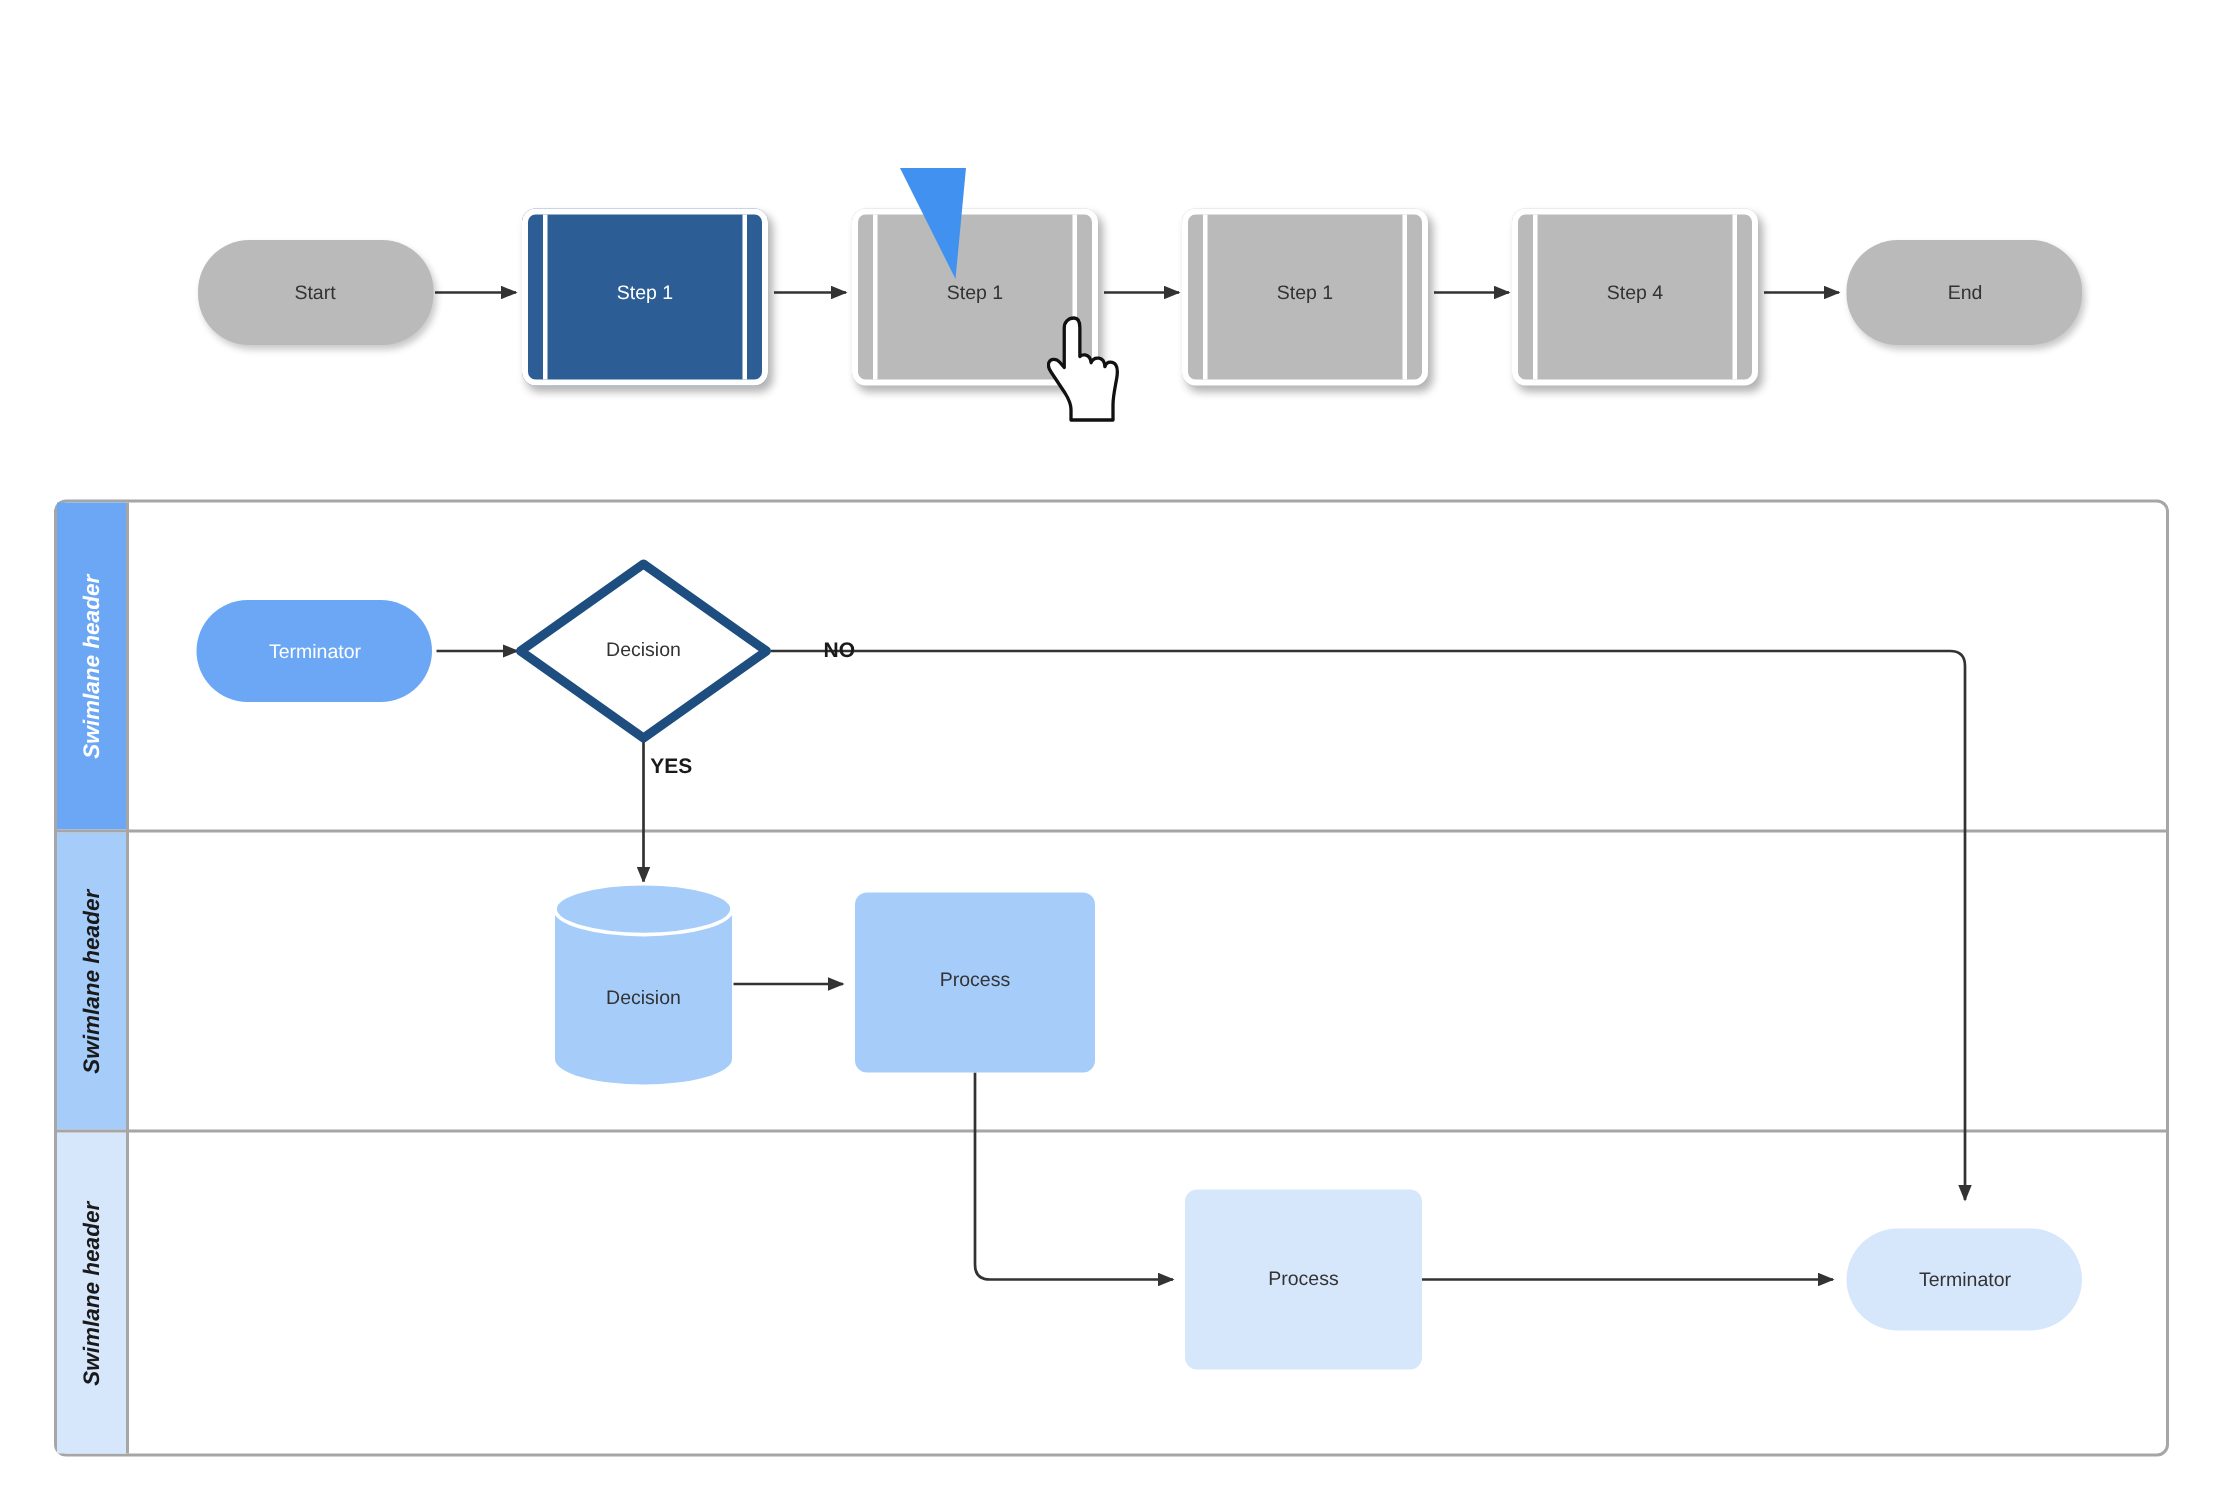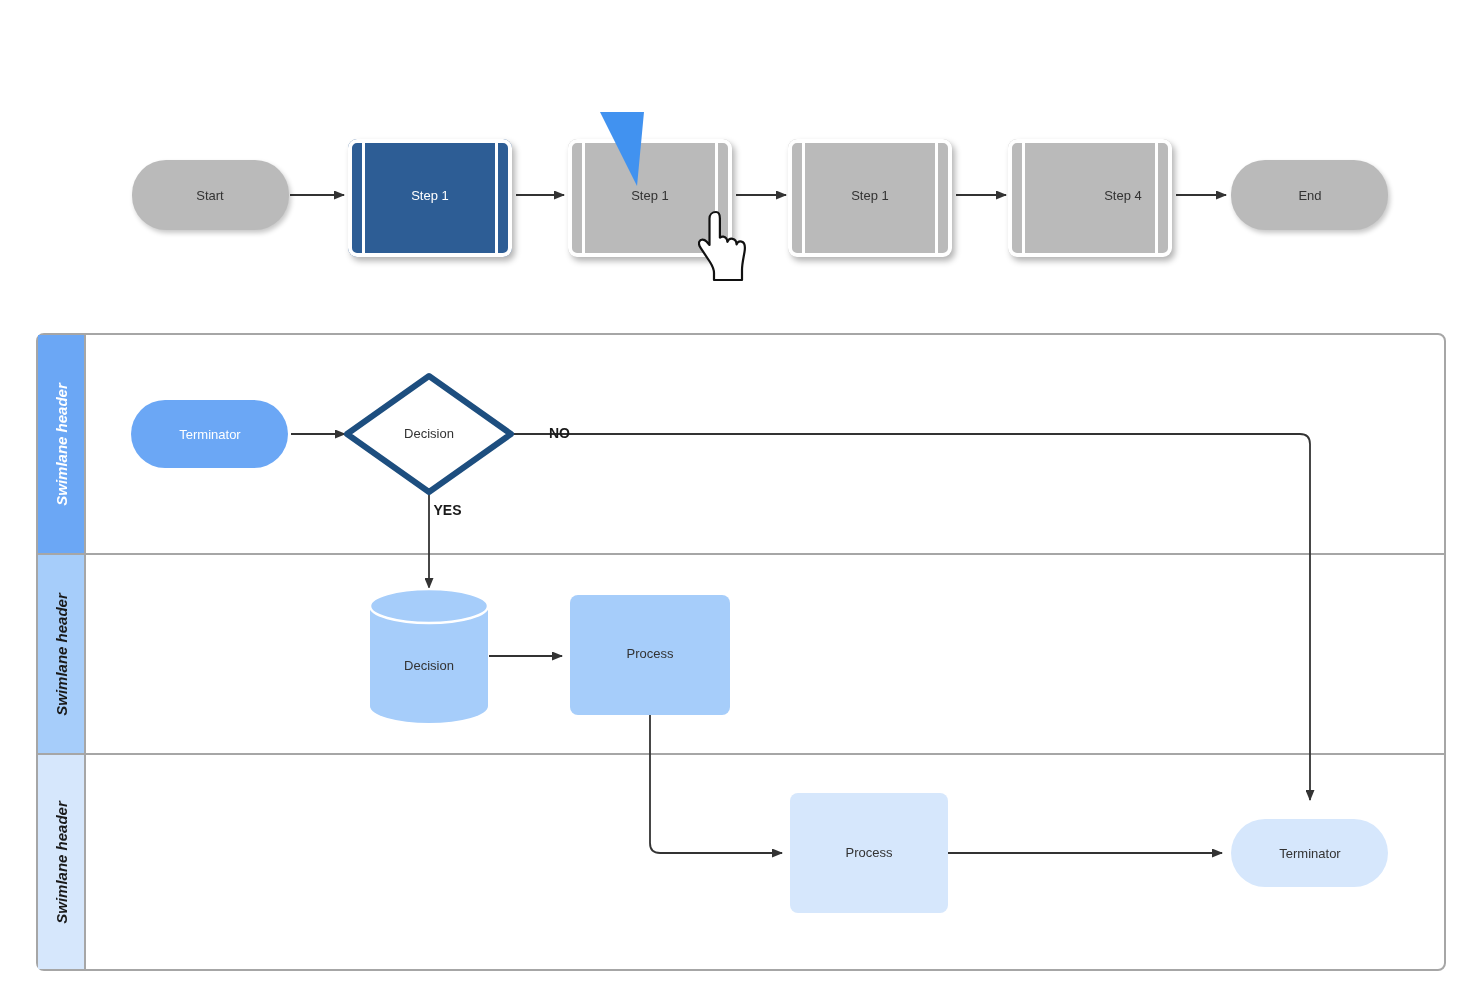--- a/index.html
+++ b/index.html
@@ -166,21 +166,21 @@
     <div class="bar l"></div>
     <div class="bar r"></div>
   </div>
   <div class="lbl" style="left:870px; top:195px;">Step 1</div>
 
   <div class="predef" style="left:1008px; top:139px; width:164px; height:118px;">
     <div class="outl"></div>
     <div class="bar l"></div>
     <div class="bar r"></div>
   </div>
-  <div class="lbl" style="left:1090px; top:195px;margin-left:33px;">Step 4</div>
+  <div class="lbl" style="left:1090px; top:195px;">Step 4</div>
 
   <div class="term-gray" style="left:1231px; top:160px; width:157px; height:70px;"></div>
   <div class="lbl" style="left:1310px; top:195px;">End</div>
 
   <svg class="layer">
     <path d="M600,112 L644,112 L637,186 Z" fill="#4192f0"></path>
   </svg>
 
   <svg class="cursor" style="left:698px; top:208px; width:52px; height:76px;" viewBox="0 0 52 76">
     <path d="M18,4 C14,4 11.5,7 11.5,10.5 L11.5,37 L8.5,33.5 C6,30.8 2.5,31 1.3,33.6

